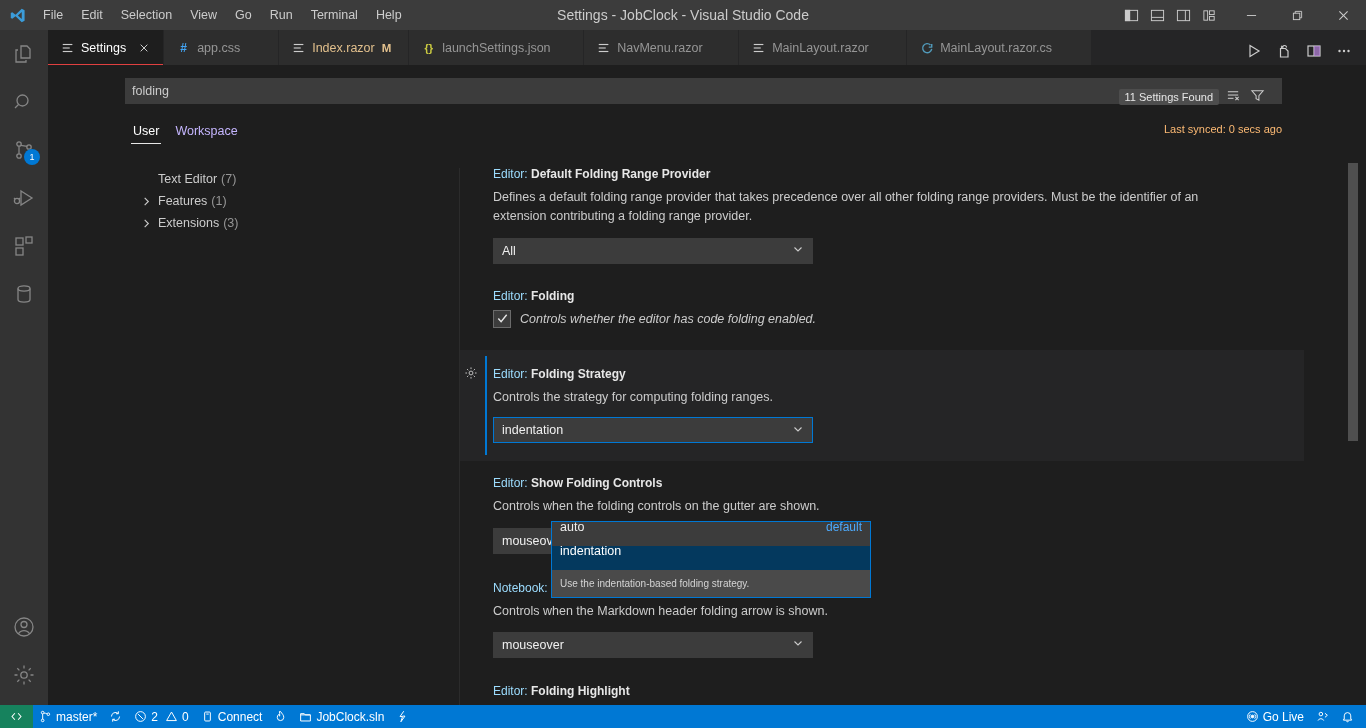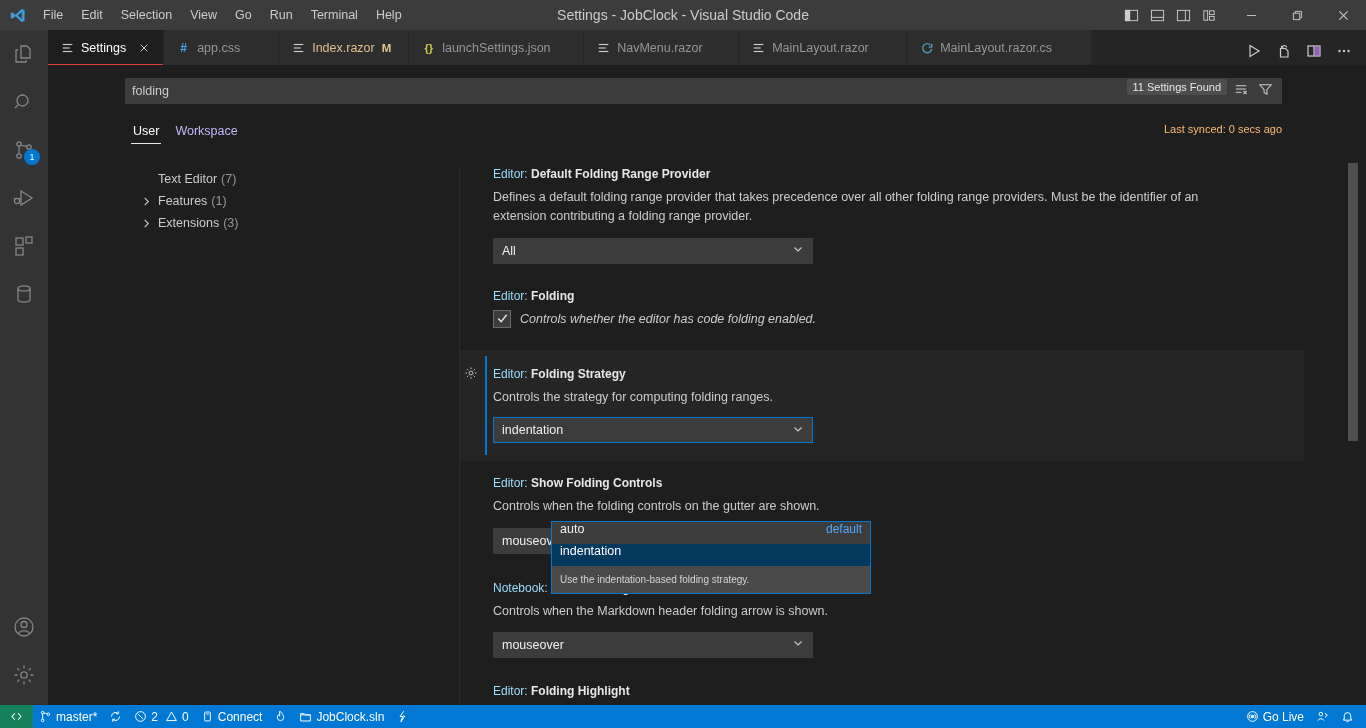--- a/index.html
+++ b/index.html
@@ -110,22 +110,22 @@
     display: flex; align-items: center;
   }
   .search-box {
     flex: 1; height: 26px; background: #3c3c3c;
     border: 1px solid #3c3c3c;
     display: flex; align-items: center; padding: 0 6px;
     position: relative;
   }
   .search-text { font-size: 12.5px; color: #cccccc; }
   .search-ctrls {
-    position: absolute; right: 6px; top: 0; height: 26px;
-    display: flex; align-items: flex-start; gap: 4px;
+    position: absolute; right: 14px; top: 0; height: 26px;
+    display: flex; align-items: flex-end; gap: 4px;
   }
   .found-badge {
     background: #4d4d4d; color: #e7e7e7;
     font-size: 11px; padding: 2px 6px; border-radius: 2px; white-space: nowrap;
   }
   .sbtn { width: 20px; height: 20px; display: flex; align-items: center; justify-content: center; }
   .sbtn svg { width: 15px; height: 15px; }
 
   .tabs-row {
     position: absolute; top: 52px; left: 77px; width: 1157px; height: 30px;
@@ -205,22 +205,22 @@
   .chk-label { font-size: 12.5px; color: #cccccc; }
 
   
   .dropdown {
     position: absolute; left: 503px; top: 456px; width: 320px;
     background: #3c3c3c; border: 1px solid #0078d4;
     z-index: 50;
     font-size: 12.5px;
   }
   .dd-opt {
-    display: flex; align-items: flex-start; justify-content: space-between;
-    height: 22px; padding: 0 8px; color: #f0f0f0;
+    display: flex; align-items: flex-end; justify-content: space-between;
+    height: 22px; padding: 12px 8px; color: #f0f0f0;
   }
   .dd-opt.selected { background: #04395e; color: #ffffff; }
   .dd-default { color: #4daafc; font-size: 12px; }
   .dd-desc {
     padding: 7px 8px 8px 8px; color: #d4d4d4; font-size: 10px;
     border-top: 1px solid #4a4a4a;
     background: #4a4a4a;
   }
 
   

